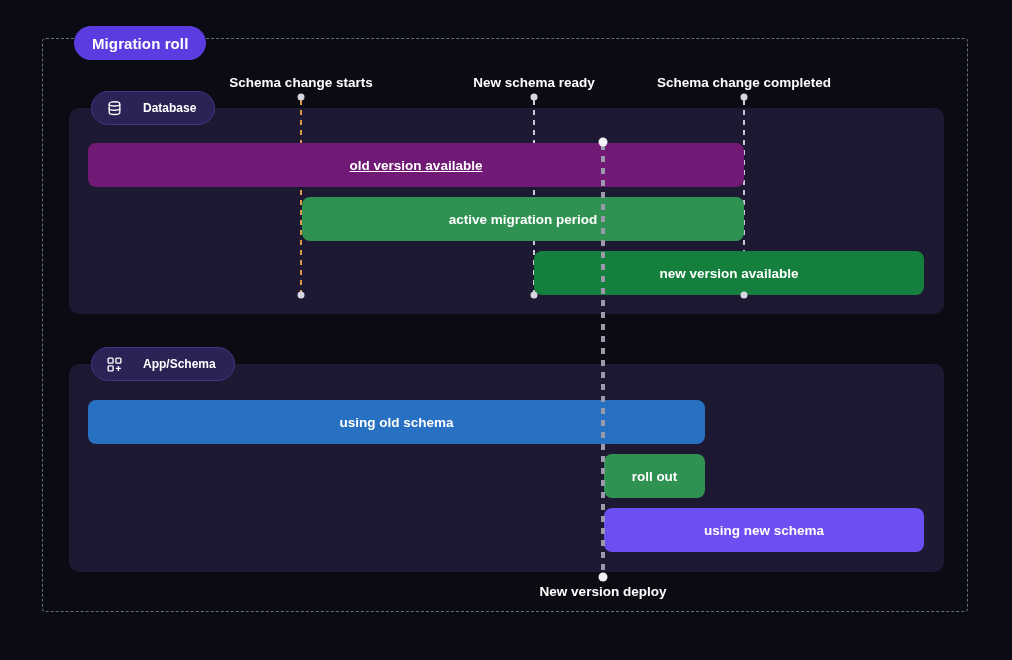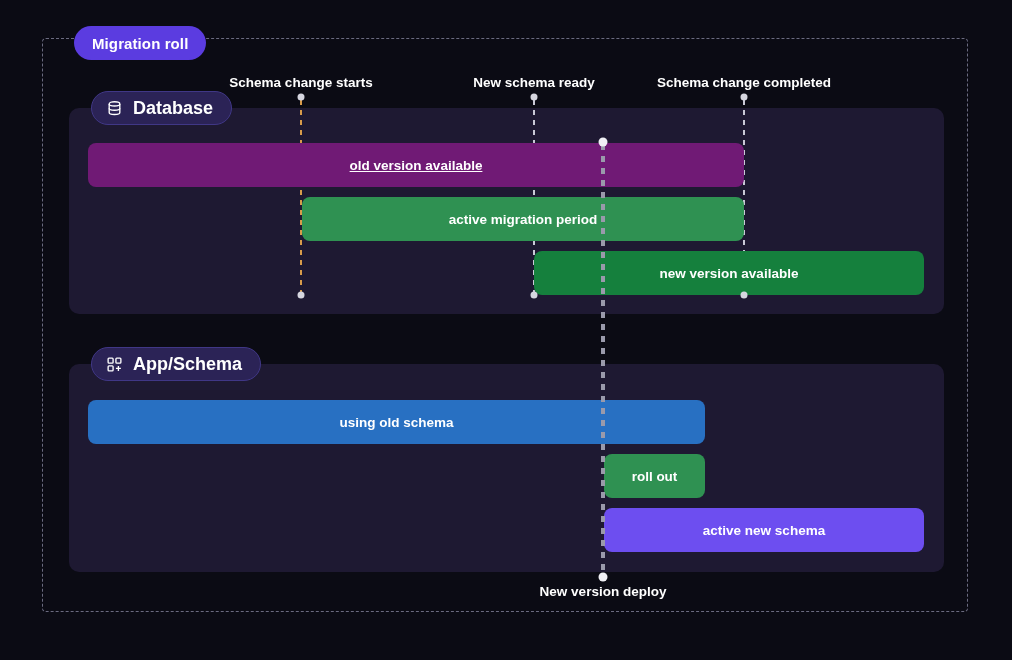--- a/index.html
+++ b/index.html
@@ -43,26 +43,26 @@
     background:#1e1932;
     border-radius:10px;
   }
   #lane-db{left:69px;top:108px;width:875px;height:206px;}
   #lane-app{left:69px;top:364px;width:875px;height:208px;}
 
   .lane-badge{
     position:absolute;
     height:34px;
     padding:0 18px 0 14px;
-    display:flex;align-items:center;gap:10px;
+    display:flex;align-items:center;gap:20px;
     background:#2b2356;
     border:1px solid #403786;
     border-radius:17px;
     color:#ffffff;
-    font-size:18px;font-weight:bold;
+    font-size:12px;font-weight:bold;
     white-space:nowrap;
     box-sizing:border-box;
     z-index:12;
     justify-content:space-between;
   }
   #badge-db{left:91px;top:91px;}
   #badge-app{left:91px;top:347px;}
   .lane-badge svg{display:block;}
 
   
@@ -192,21 +192,21 @@
       <div class="bar" style="left: 534px; top: 251px; width: 390px; height: 44px; background: #15803d;">
         <span>new version available</span>
       </div>
       <div class="bar" style="left: 88px; top: 400px; width: 617px; height: 44px; background: rgb(40, 112, 194);">
         <span>using old schema</span>
       </div>
       <div class="bar" style="left: 604px; top: 454px; width: 101px; height: 44px; background: rgb(47, 145, 82);">
         <span>roll out</span>
       </div>
       <div class="bar" style="left: 604px; top: 508px; width: 320px; height: 44px; background: rgb(109, 78, 240);">
-        <span>active new schema</span>
+        <span>using new schema</span>
       </div>
     </div>
   <div id="deploy-layer">
       <div class="deploy-dot" style="left: 603px; top: 142px;"></div>
       <div class="deploy-line" style="left: 603px; top: 144px; height: 432px;"></div>
       <div class="deploy-dot" style="left: 603px; top: 577px;"></div>
       <div class="deploy-label" style="left: 603px; top: 584px;">New version deploy</div>
     </div>
 
 </div>

